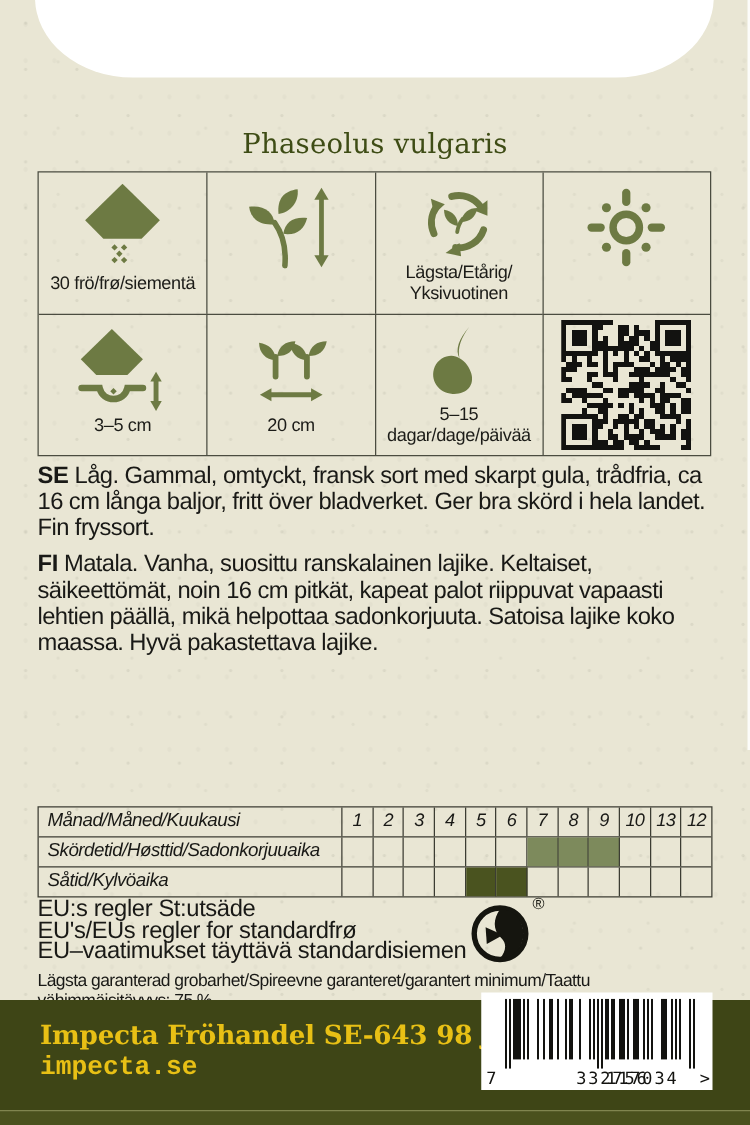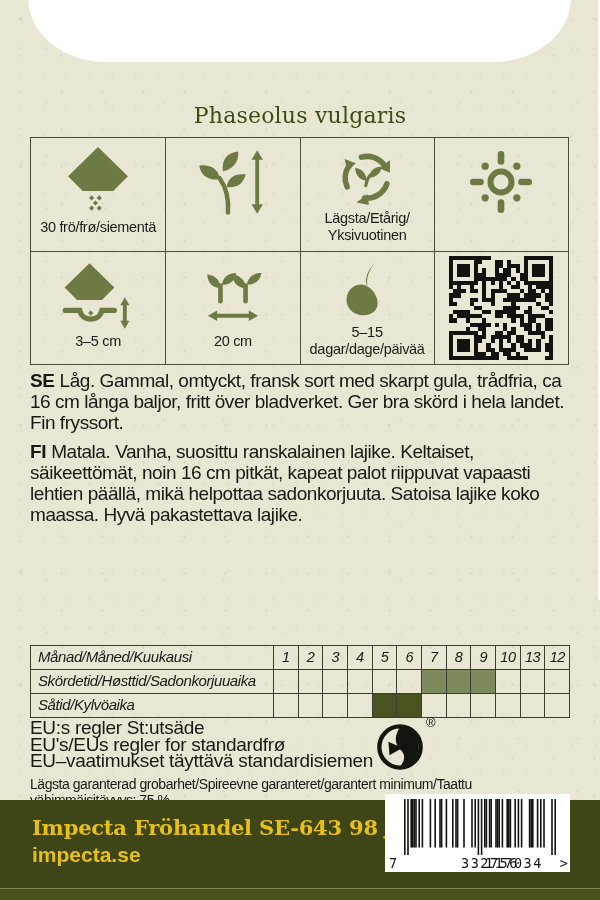--- a/index.html
+++ b/index.html
@@ -57,21 +57,21 @@
   .cal-cell:last-child{border-right:none;}
   
   .eu-block{position:absolute;left:30px;top:720px;font-size:19px;line-height:16.5px;letter-spacing:-.3px;}
   .green-dot{position:absolute;left:376px;top:723px;}
   .rmark{position:absolute;left:426px;top:715px;font-size:13px;color:#15150f;}
   .guarantee{position:absolute;left:30px;top:776px;width:545px;font-size:14px;letter-spacing:-.45px;}
   
   .footer-bar{position:absolute;left:0;right:0;top:800px;bottom:0;background:#3e4516;}
   .footer-strip{position:absolute;left:0;right:0;bottom:0;height:11px;background:#4a511d;border-top:1px solid #80854f;}
   .addr{position:absolute;left:32px;top:815px;font-family:"DejaVu Serif", serif;font-weight:bold;font-size:21px;color:#e8c015;letter-spacing:-.2px;}
-  .site{position:absolute;left:32px;top:843px;font-family:Liberation Sans, sans-serif;font-weight:bold;font-size:21px;color:#e8c015;}
+  .site{position:absolute;left:32px;top:843px;font-family:Liberation Mono, monospace;font-weight:bold;font-size:21px;color:#e8c015;}
   .barcode-box{position:absolute;left:385px;top:794px;width:185px;height:78px;background:#ffffff;}
   .barcode-box svg{position:absolute;left:19px;top:5px;width:152px;height:56px;}
   .barcode-box svg rect{fill:#131310;}
   .bc-digits{position:absolute;left:0;bottom:1px;width:100%;height:16px;font-family:"DejaVu Sans Mono", monospace;font-size:13.5px;color:#131310;}
   .bc-digits span{position:absolute;bottom:0;letter-spacing:1.5px;}
   .bc-d0{left:4px;}
   .bc-d1{left:32px;margin-left:44px;}
   .bc-d2{left:100px;}
   .bc-d3{right:2px;letter-spacing:0 !important;}
 </style>

